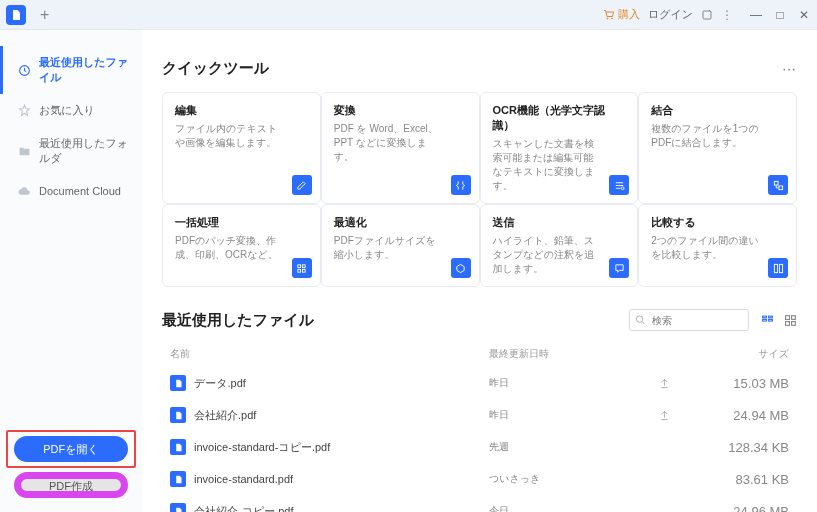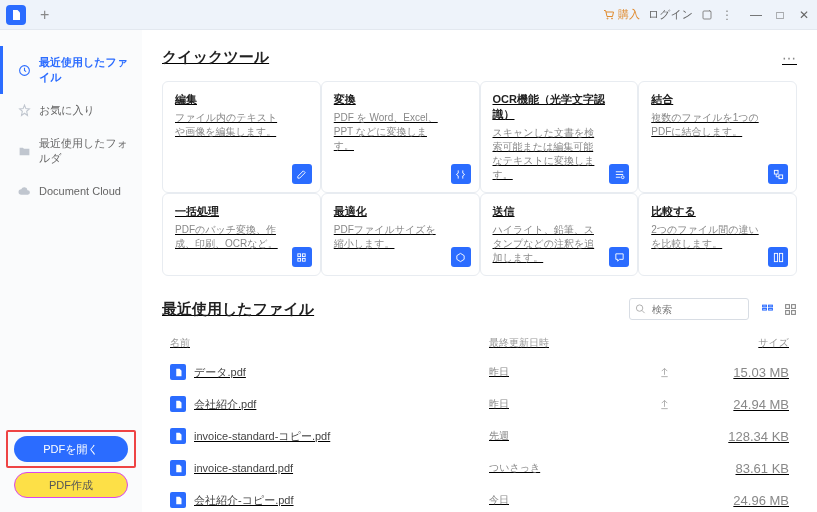--- a/index.html
+++ b/index.html
@@ -20,23 +20,23 @@
 .sidebar { width: 142px; background: #fafbfc; padding-top: 16px; display: flex; flex-direction: column; }
 .side-item { display: flex; align-items: center; gap: 8px; padding: 9px 10px 9px 14px; font-size: 11px; color: #666; cursor: pointer; border-left: 3px solid transparent; }
 .side-item.active { color: #2b6cff; border-left-color: #2b6cff; font-weight: 600; }
 .side-icon { width: 14px; height: 14px; color: #c0c6cf; flex-shrink: 0; display: flex; align-items: center; justify-content: center; }
 .side-item.active .side-icon { color: #2b6cff; }
 .side-spacer { flex: 1; }
 
 .side-buttons { padding: 0 14px 14px; position: relative; }
 .highlight-box { position: absolute; top: -6px; left: 6px; right: 6px; height: 38px; border: 2px solid #e44; border-radius: 2px; pointer-events: none; }
 .btn-primary { width: 100%; height: 26px; background: #2b6cff; color: #fff; border: none; border-radius: 13px; font-size: 11px; cursor: pointer; margin-bottom: 10px; }
-.btn-secondary { width: 100%; height: 26px; background: #fde047; color: #555; border: 1px solid #d946ef; border-radius: 13px; font-size: 11px; cursor: pointer; }
-
-.main { flex: 1; background: #fff; overflow-y: auto; padding: 18px 20px; text-decoration: underline; }
+.btn-secondary { width: 100%; height: 26px; background: #e5e5e5; color: #555; border: 7px solid #d946ef; border-radius: 13px; font-size: 11px; cursor: pointer; }
+
+.main { flex: 1; background: #fff; overflow-y: auto; padding: 29px 20px; }
 .section-head { display: flex; align-items: center; justify-content: space-between; margin-bottom: 14px; }
 .section-title { font-size: 15px; font-weight: 700; color: #222; }
 .more-dots { color: #888; cursor: pointer; font-size: 14px; letter-spacing: 1px; }
 
 .tools-grid { display: grid; grid-template-columns: repeat(4, 1fr); margin-bottom: 22px; }
 .tool-card { border: 1px solid #e8ecf1; border-radius: 6px; padding: 10px 12px; position: relative; min-height: 64px; }
 .tool-title { font-size: 11px; font-weight: 700; color: #222; margin-bottom: 4px; }
 .tool-desc { font-size: 10px; color: #888; line-height: 1.4; padding-right: 24px; }
 .tool-icon { position: absolute; right: 8px; bottom: 8px; width: 20px; height: 20px; background: #2b6cff; border-radius: 3px; display: flex; align-items: center; justify-content: center; color: #fff; }
 

